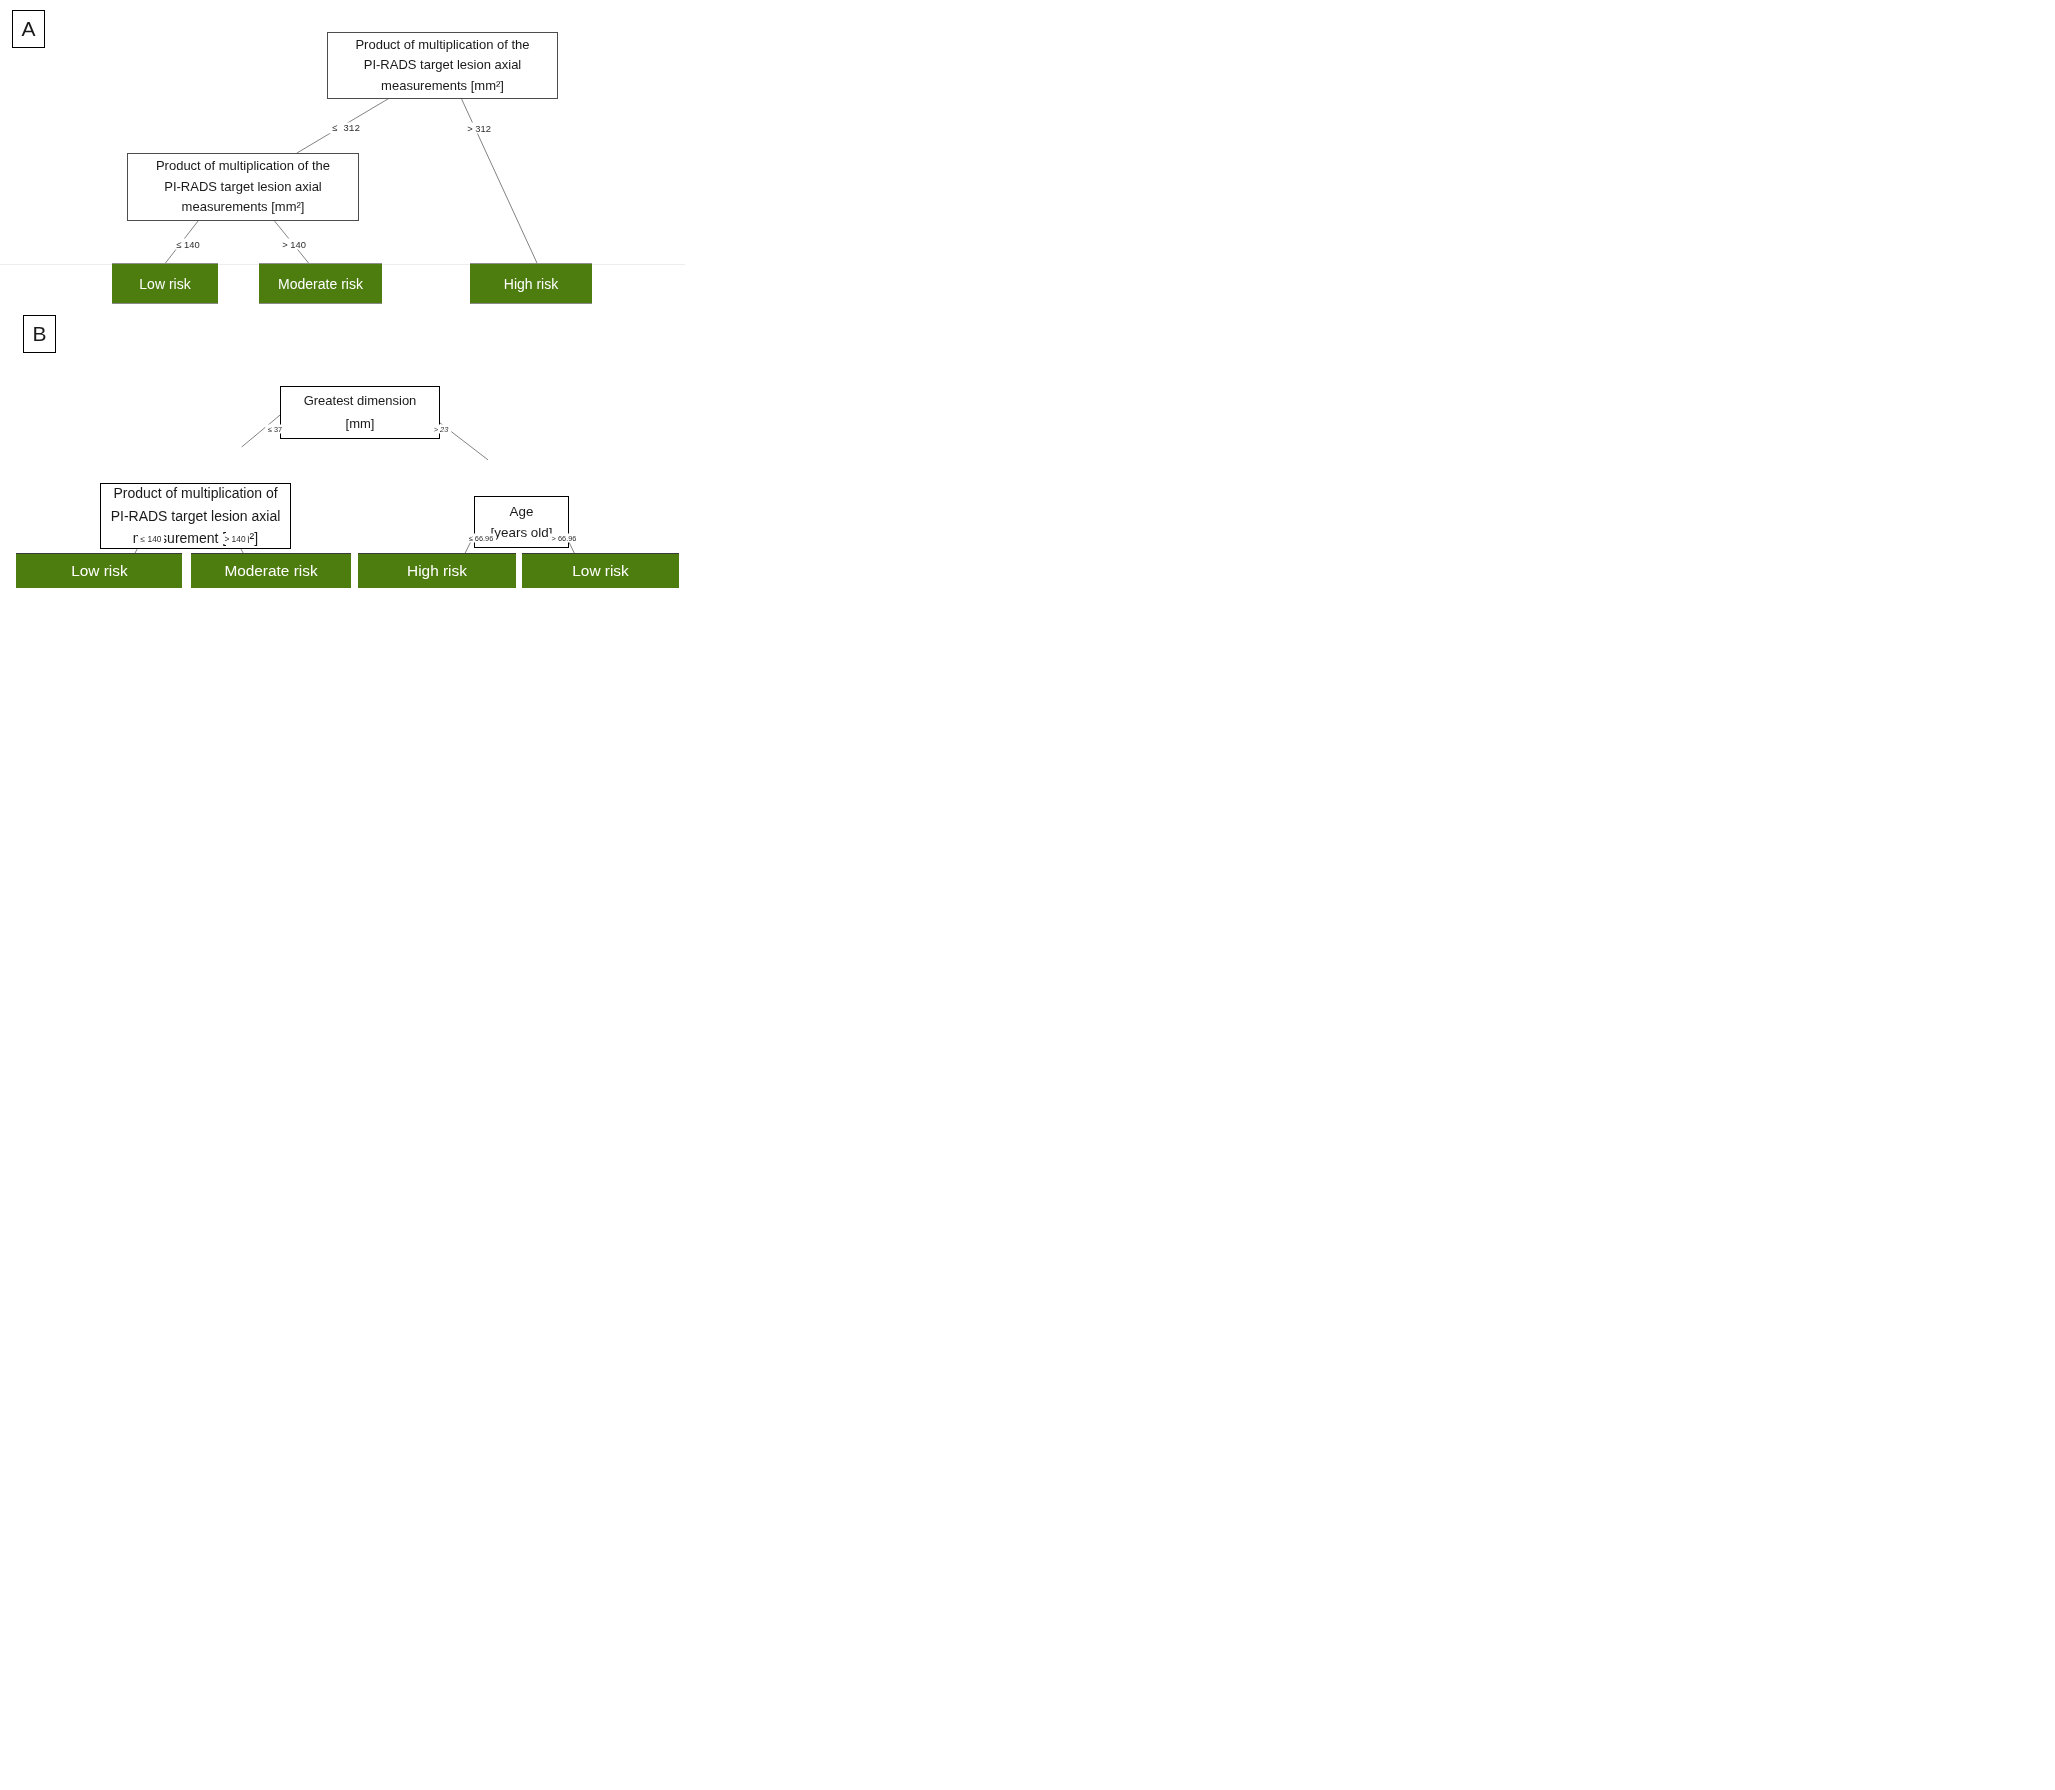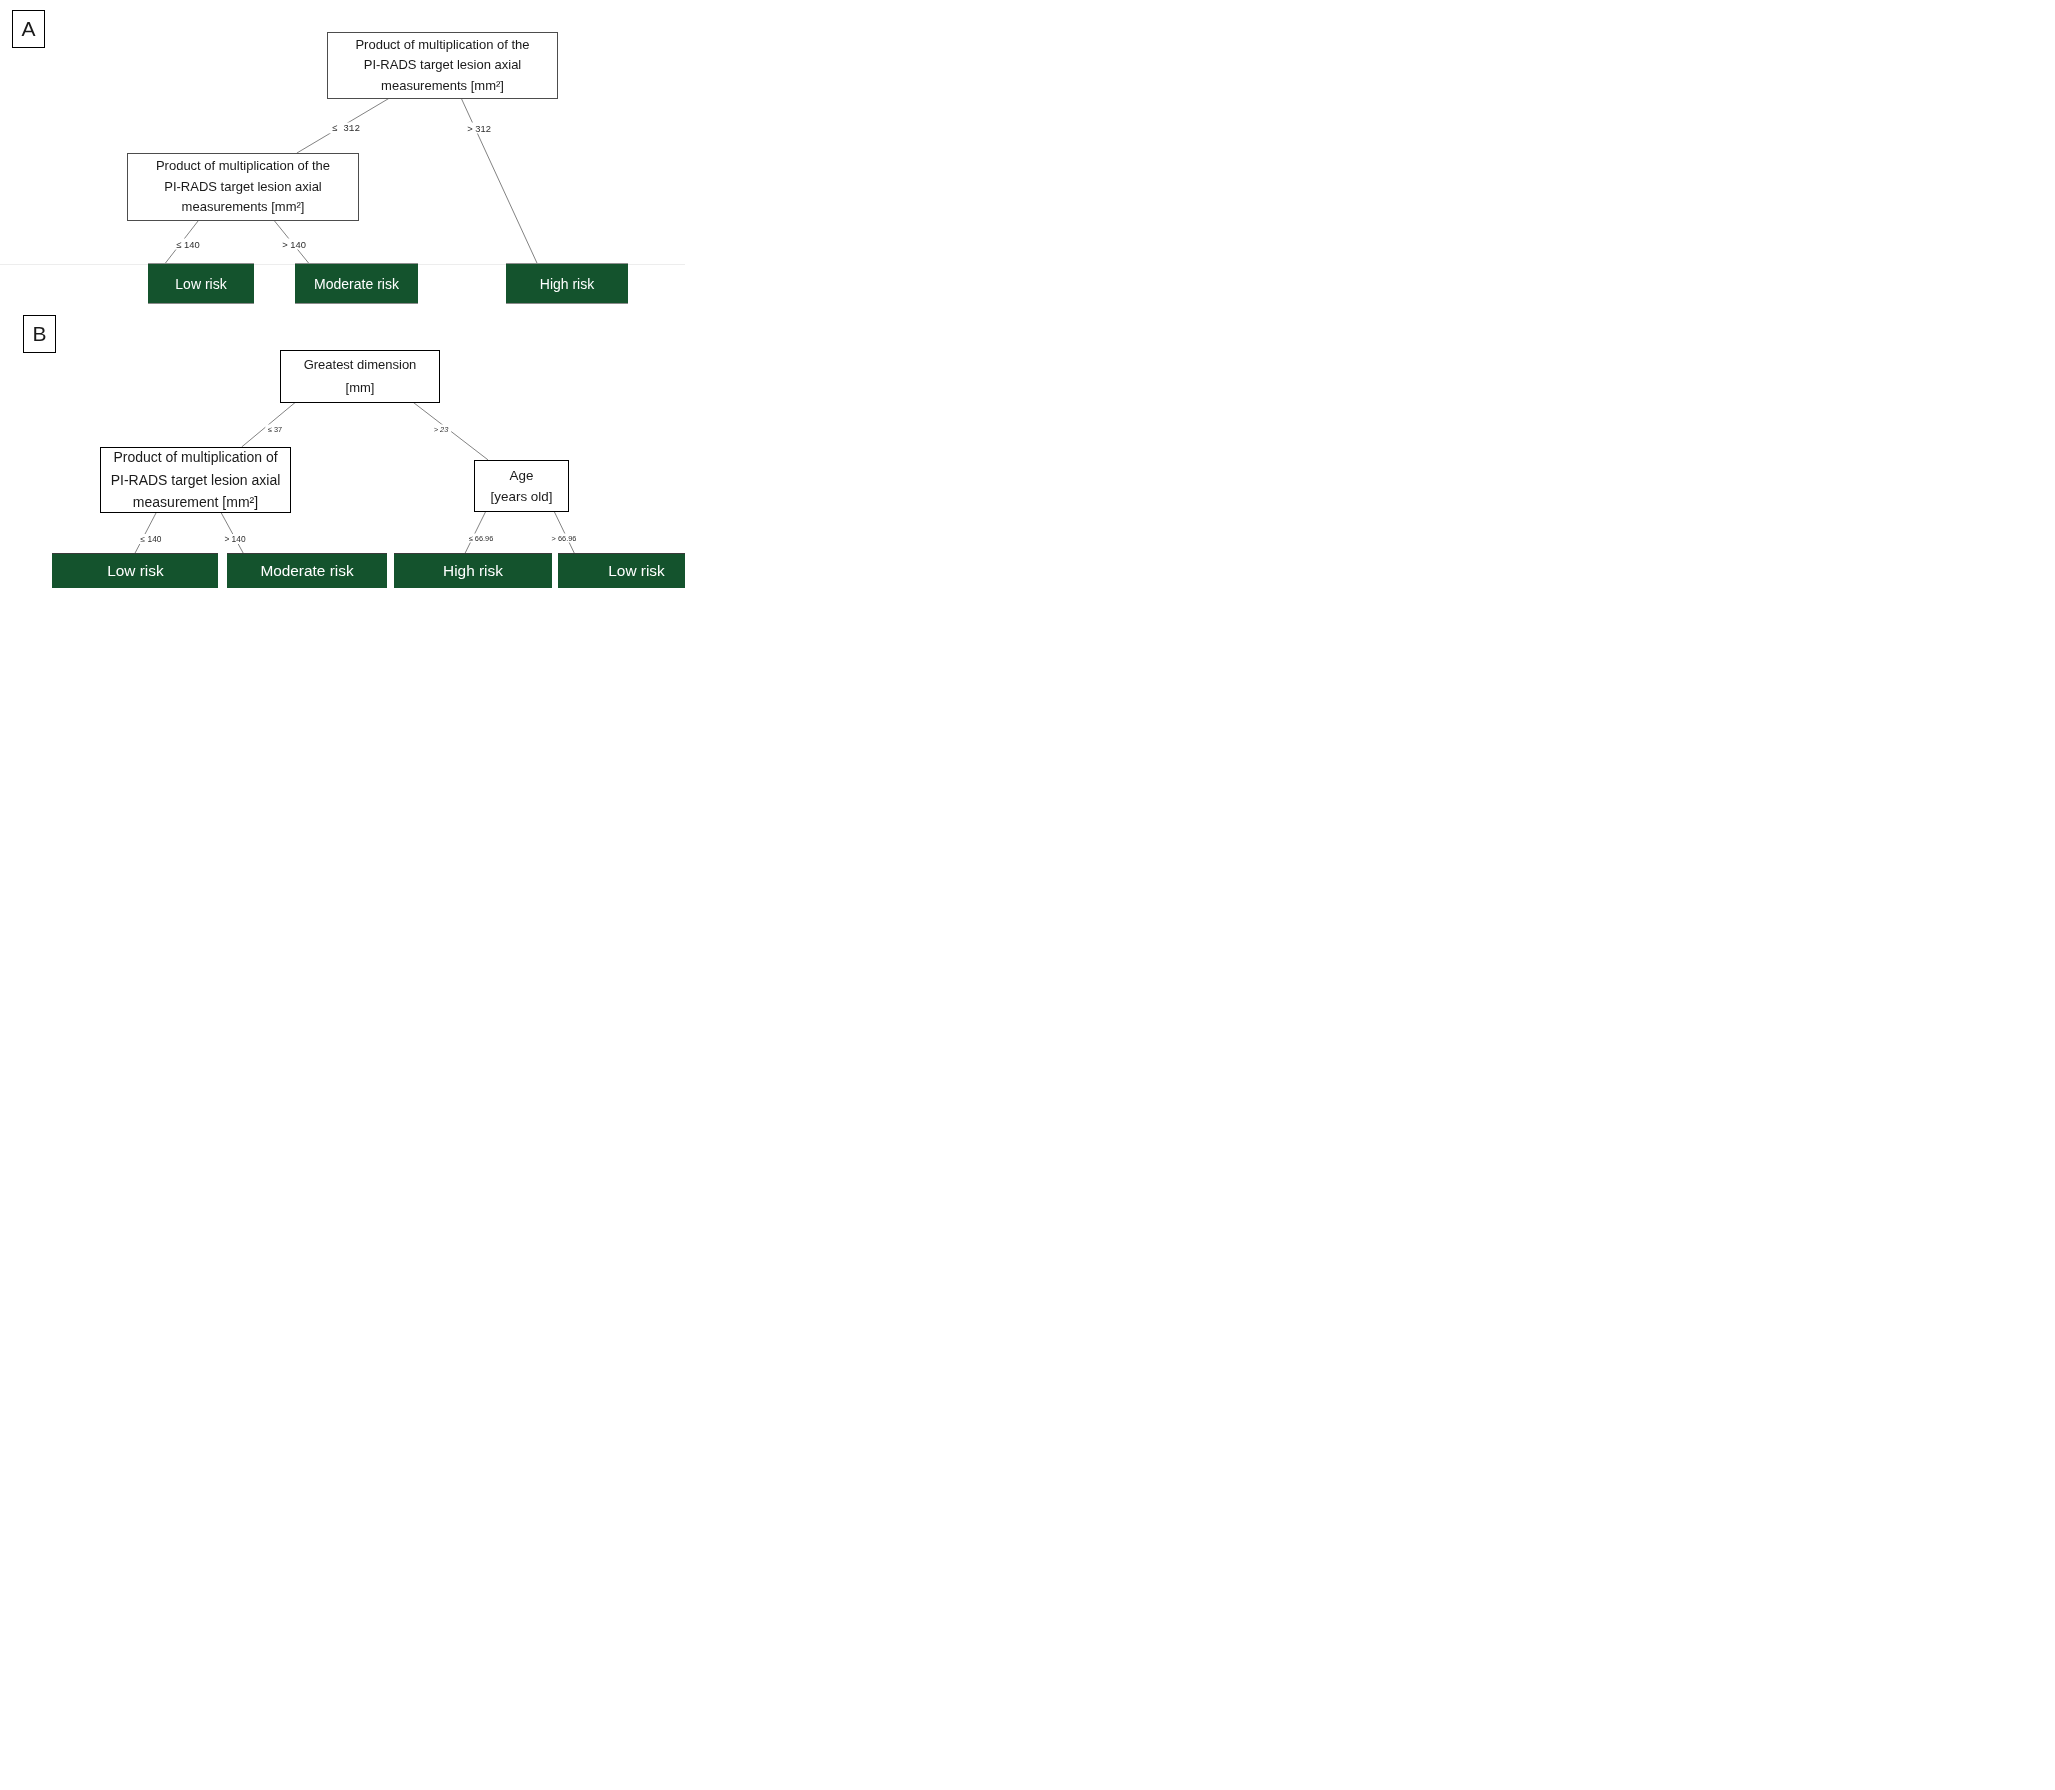--- a/index.html
+++ b/index.html
@@ -55,40 +55,40 @@
   }
   .a-node {
     border: 1px solid #4d4d4d;
     border-top-width: 1.5px;
     border-bottom-width: 1.5px;
     font-size: 13px;
     line-height: 1.58;
   }
   .b-node {
     border: 1.5px solid #000;
+    margin-top: 36px;
   }
   .branch {
     position: absolute;
     transform: translate(-50%, -50%);
     background: #fff;
     padding: 0 2.5px;
     color: #2e2e2e;
     z-index: 2;
     white-space: nowrap;
   }
   .leaf {
     position: absolute;
     display: flex;
     align-items: center;
     justify-content: center;
     text-align: center;
-    background: #14532d;
+    background: #4d7c0f;
     color: #ffffff;
     z-index: 2;
-    margin-left: 36px;
   }
   .a-leaf {
     border-top: 1px solid #8f8f8f;
     border-bottom: 1.5px solid #8a8a8a;
     font-size: 14px;
   }
   .b-leaf {
     border-top: 0.5px solid #3a3a3a;
     font-size: 15.4px;
   }

